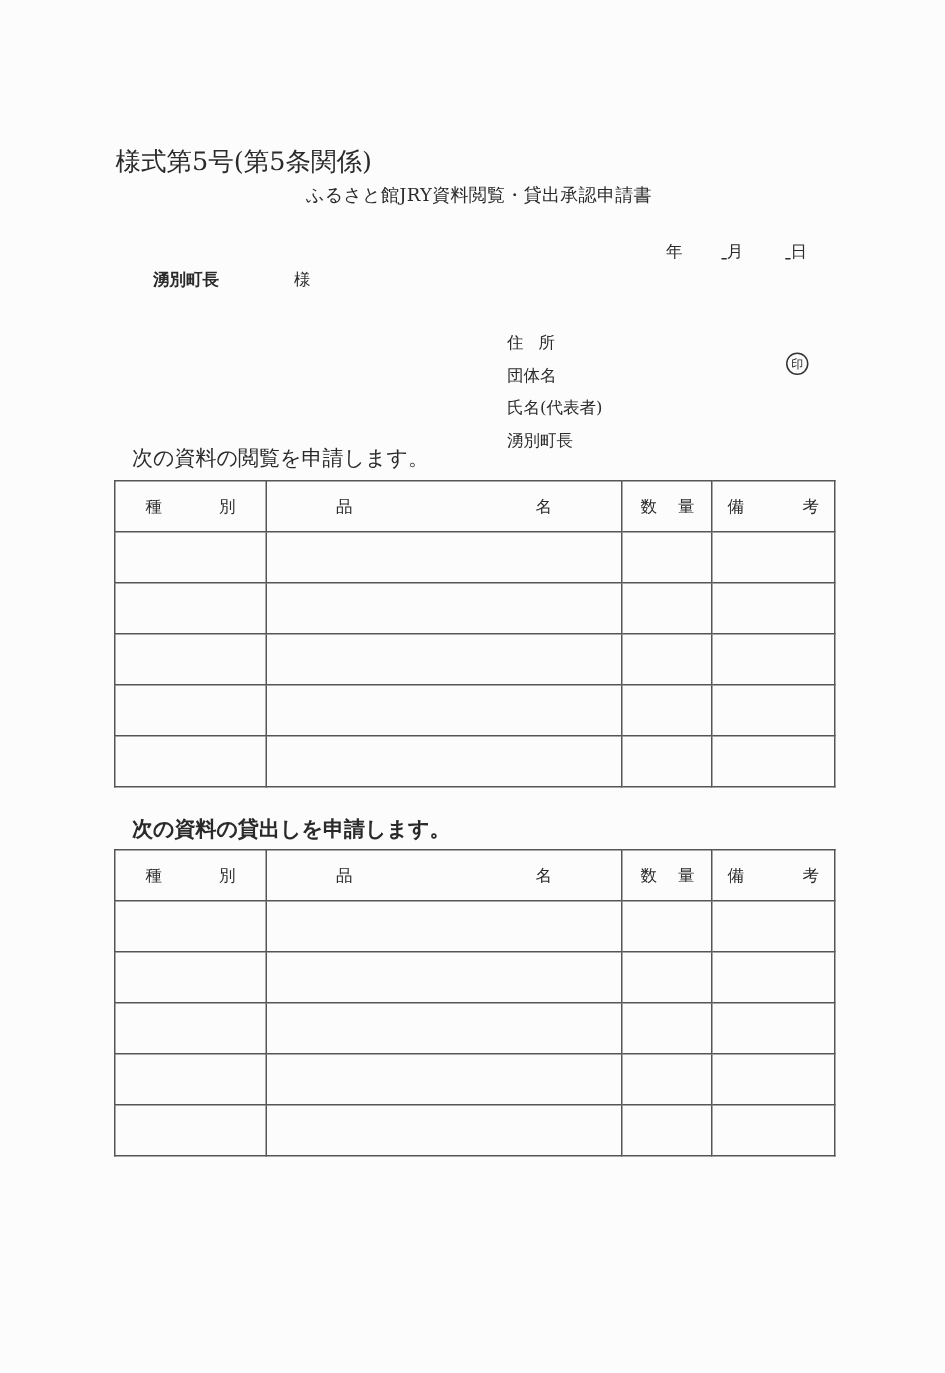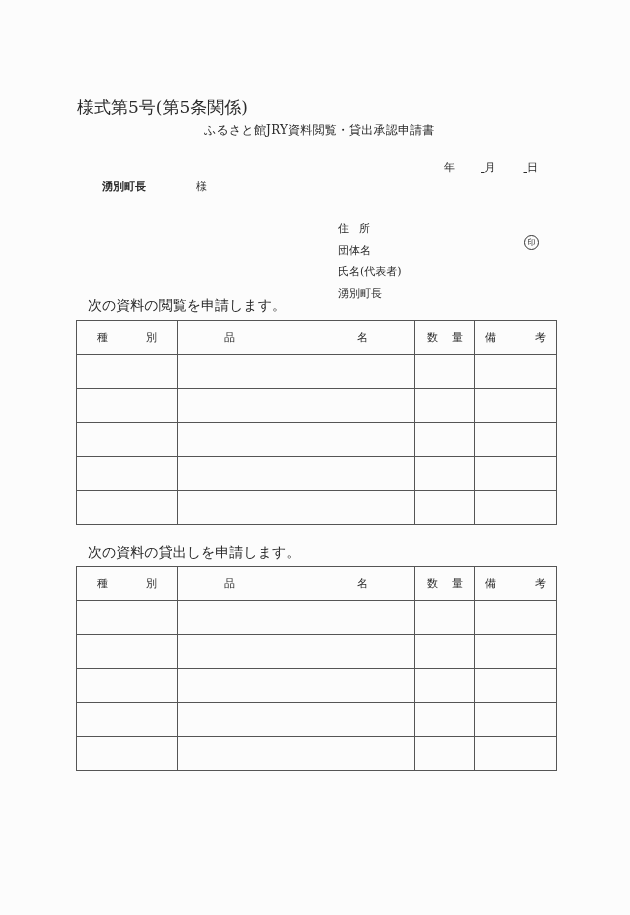--- a/index.html
+++ b/index.html
@@ -38,21 +38,21 @@
       width: 13px; height: 13px;
       border: 1px solid #333;
       border-radius: 50%;
       font-size: 8px;
       line-height: 13px;
       text-align: center;
     }
 
     .section-heading { left: 88px; font-size: 14px; }
     .sh1 { top: 297px; }
-    .sh2 { top: 544px; }
+    .sh2 { top: 544px; font-weight: bold; }
 
     table.grid {
       position: absolute;
       left: 76px;
       width: 480px;
       border-collapse: collapse;
       table-layout: fixed;
     }
     table.grid td, table.grid th {
       border: 1px solid #555;

